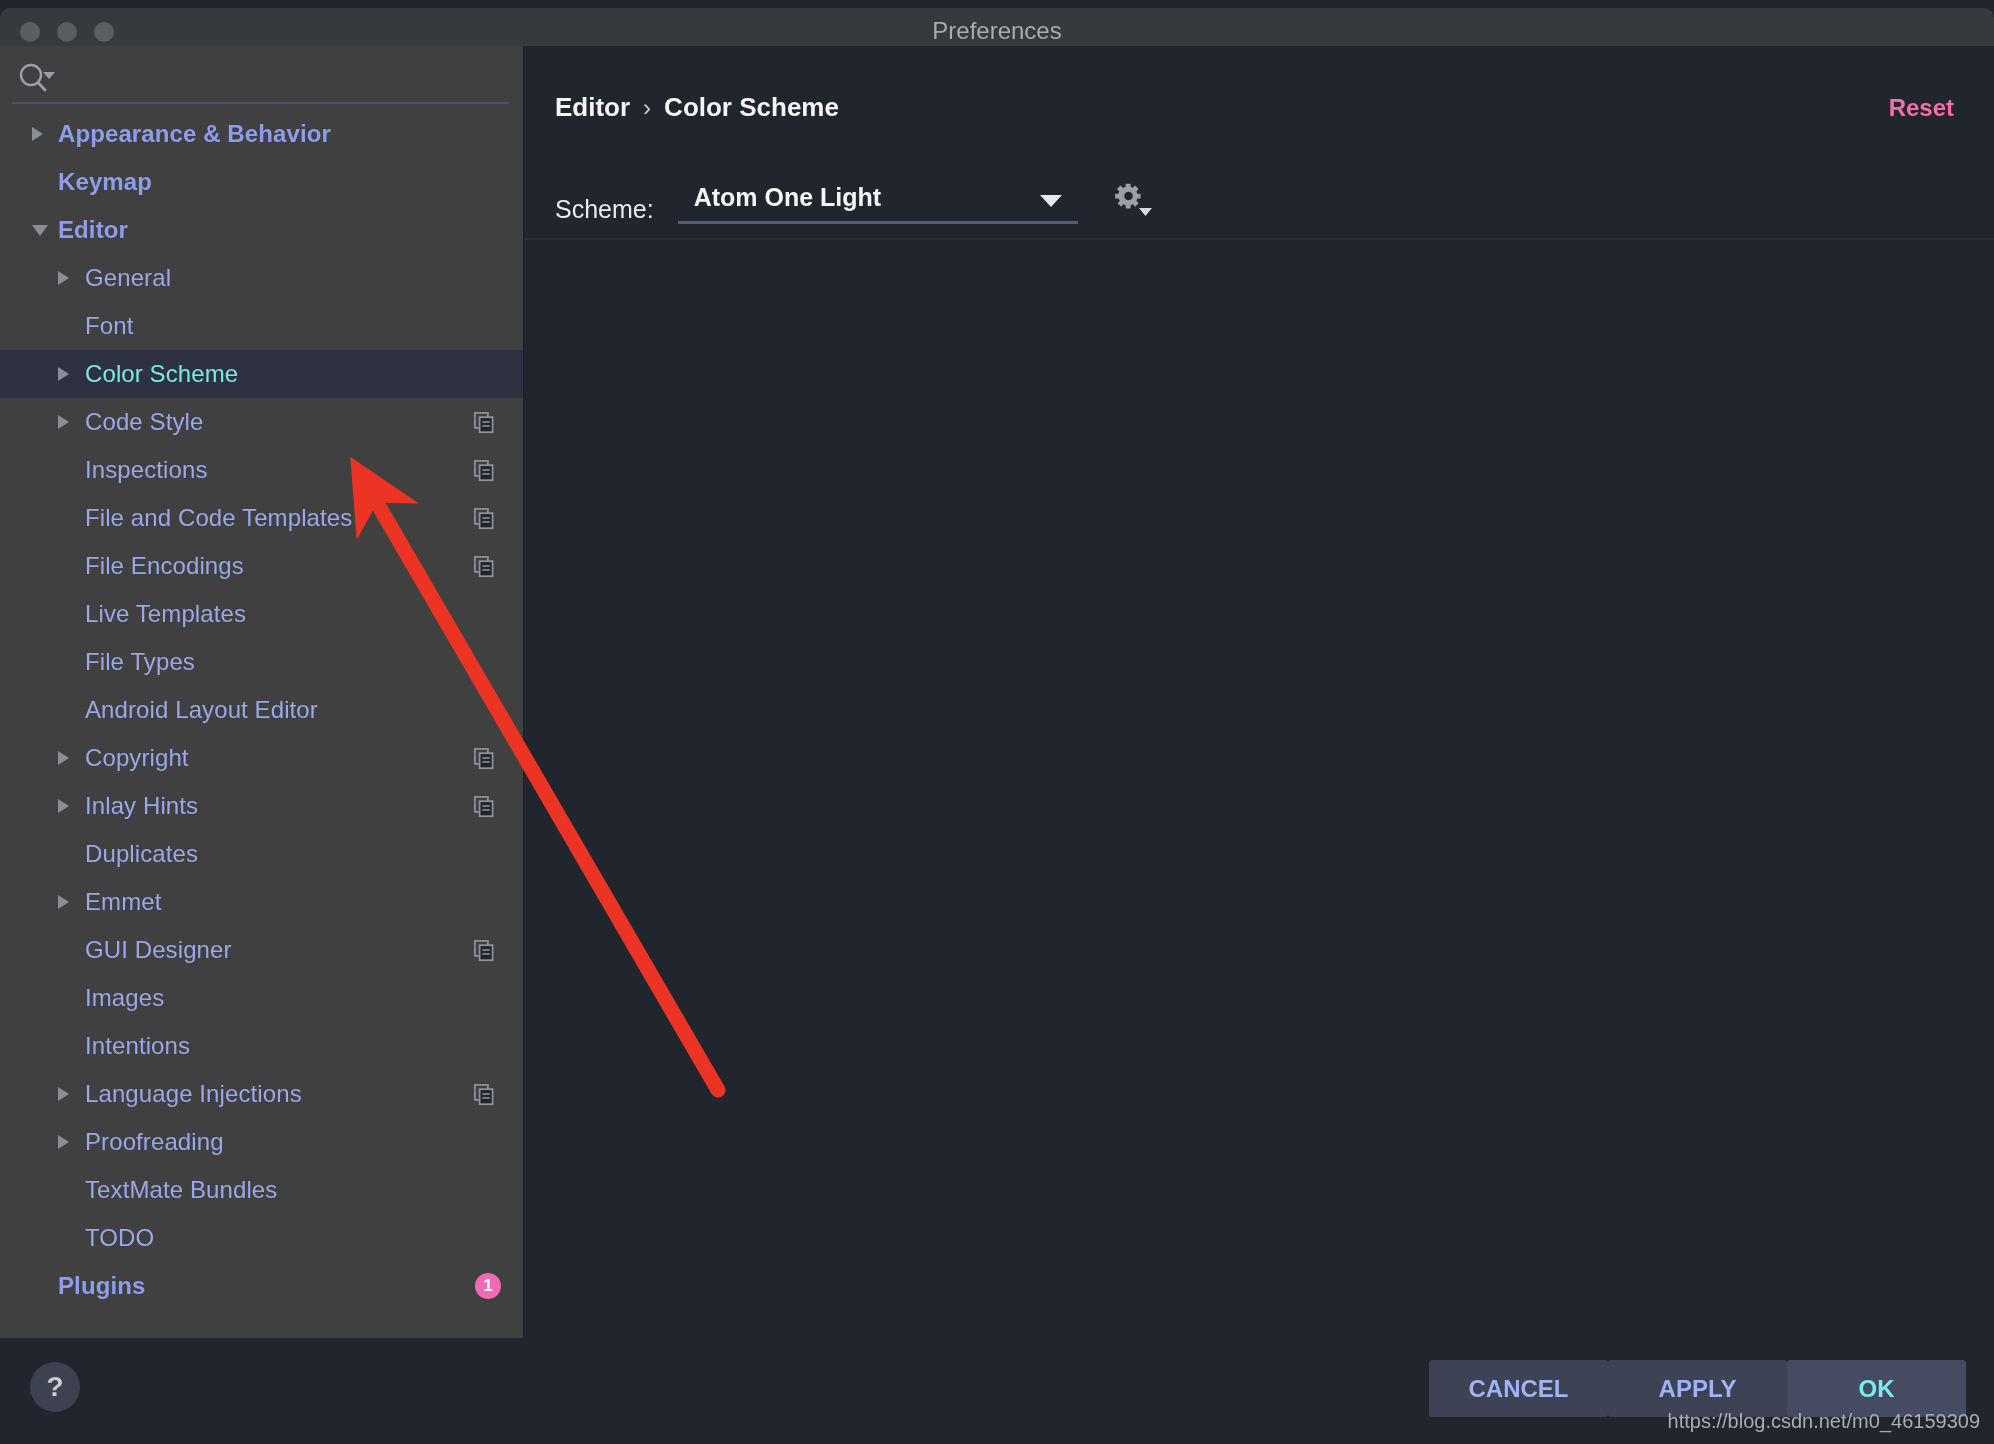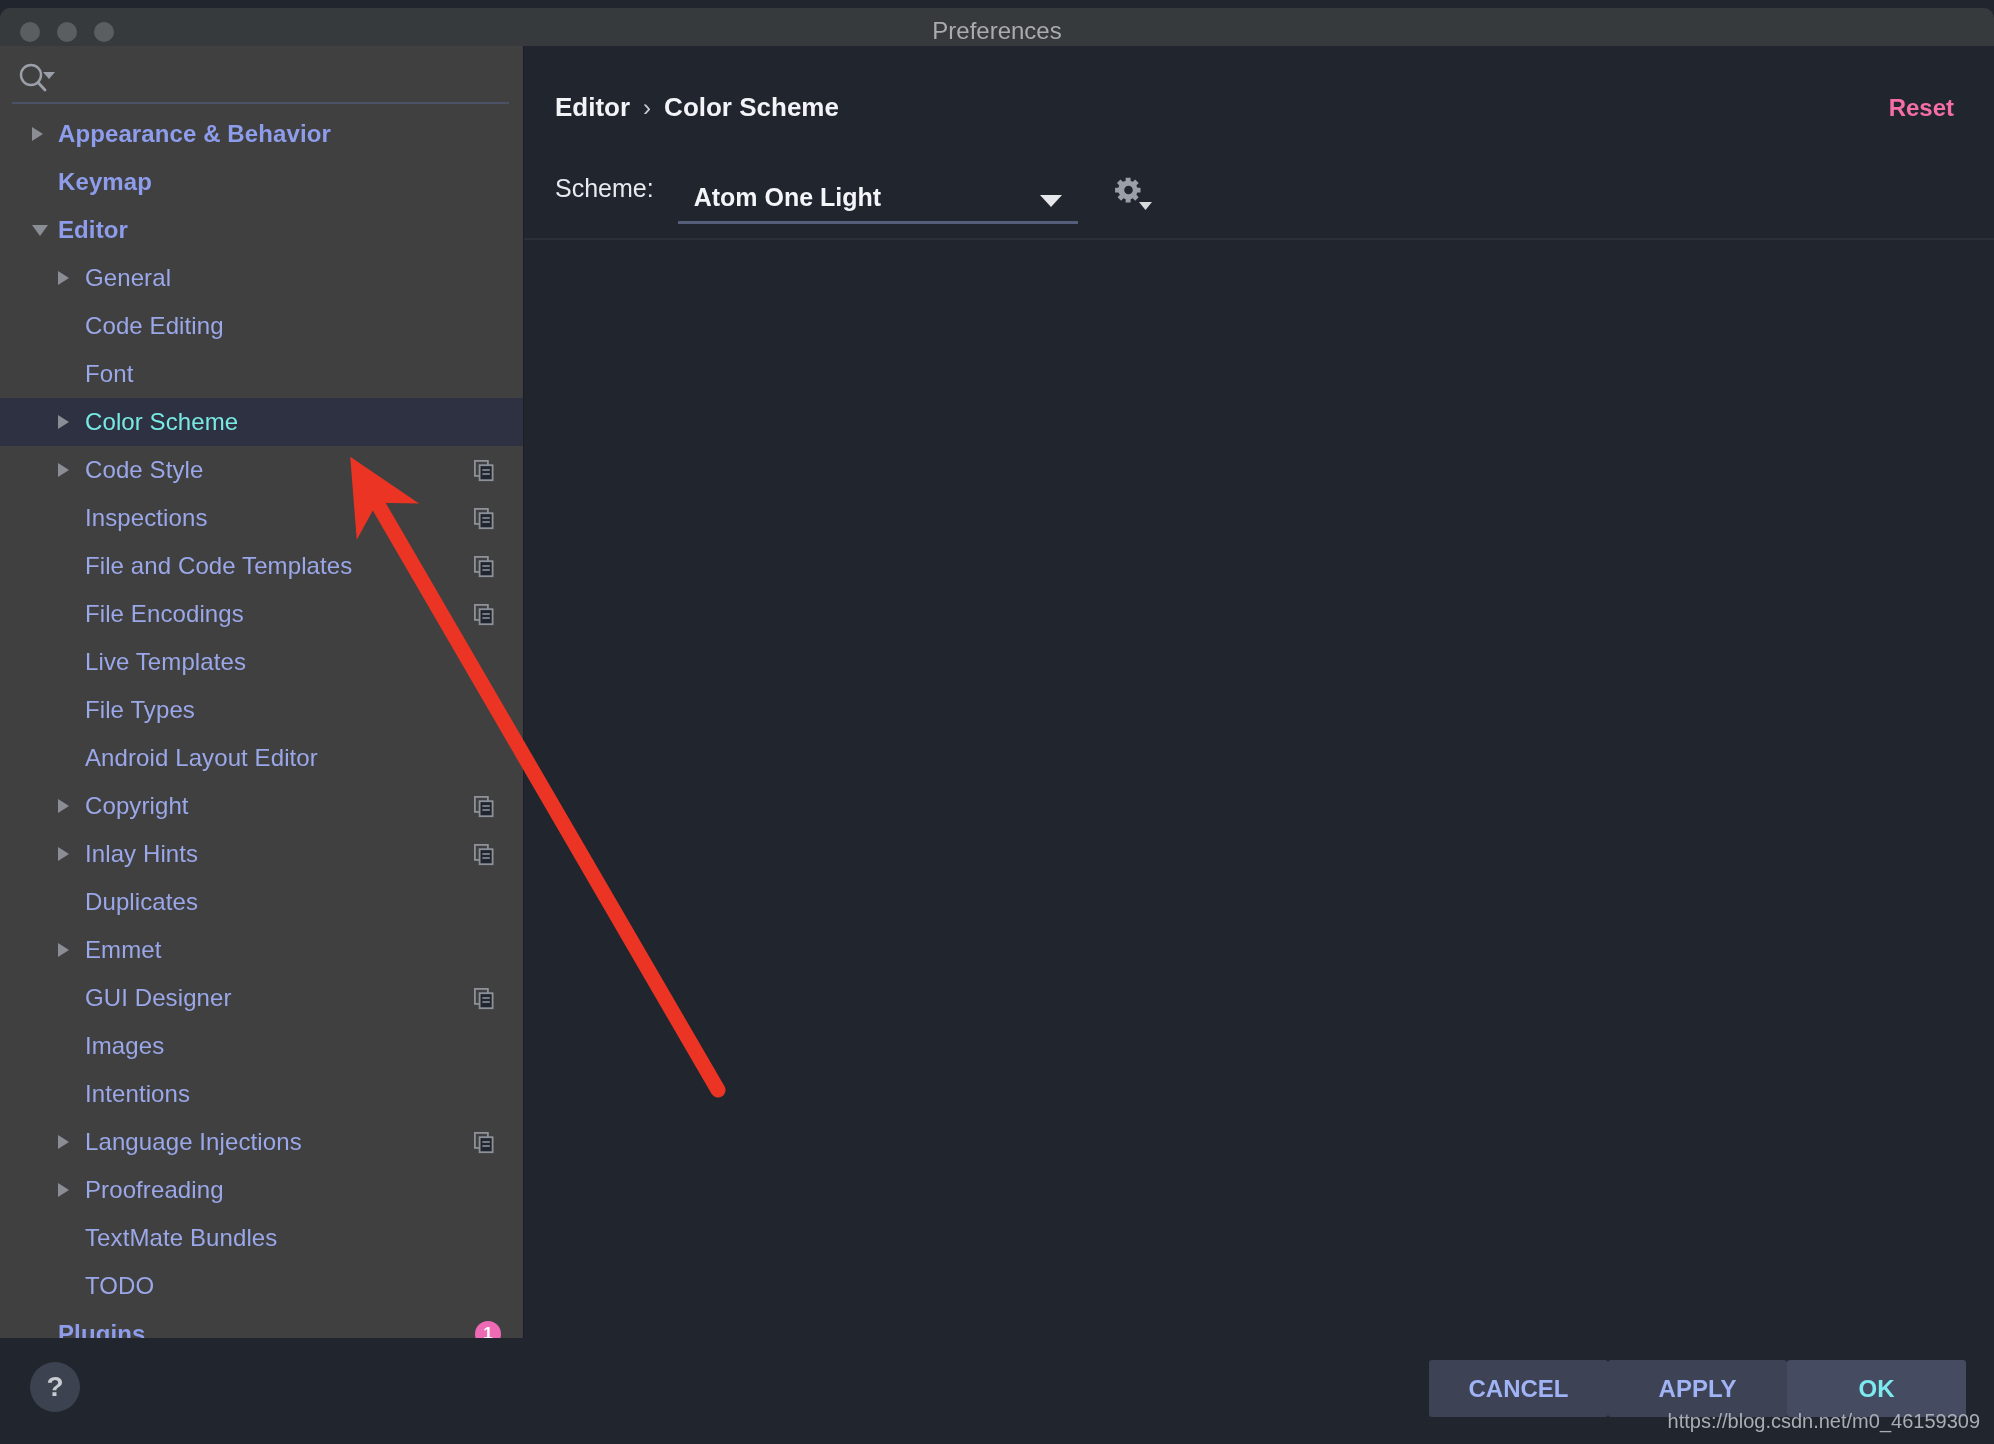--- a/index.html
+++ b/index.html
@@ -127,21 +127,21 @@
     display: flex; align-items: center; gap: 13px;
   }
   .bc-sep { color: #c9ccd2; font-weight: normal; font-size: 24px; }
   .reset-link {
     position: absolute; right: 40px; top: 48px;
     font-size: 24px; font-weight: bold; color: #f56fa6;
     cursor: pointer;
   }
   .scheme-row {
     position: absolute; left: 31px; top: 128px;
-    display: flex; align-items: flex-start;
+    display: flex; align-items: flex-end;
   }
   .scheme-label { font-size: 25px; color: #e8eaee; }
   .combo {
     position: relative; margin-left: 24px;
     width: 400px; height: 50px;
     border-bottom: 3px solid #555d78;
     display: flex; align-items: center;
   }
   .combo-val {
     font-size: 25px; font-weight: bold; color: #f3f5f9;
@@ -238,23 +238,20 @@
         <div class="row d0 top">
           <span class="lbl">Keymap</span>
         </div>
         <div class="row d0 top">
           <span class="twisty open"></span>
           <span class="lbl">Editor</span>
         </div>
         <div class="row d1">
           <span class="twisty"></span>
           <span class="lbl">General</span>
-        </div>
-        <div class="row d1">
-          <span class="lbl">Code Editing</span>
         </div>
         <div class="row d1">
           <span class="lbl">Font</span>
         </div>
         <div class="row d1 sel">
           <span class="twisty"></span>
           <span class="lbl">Color Scheme</span>
         </div>
         <div class="row d1">
           <span class="twisty"></span>

